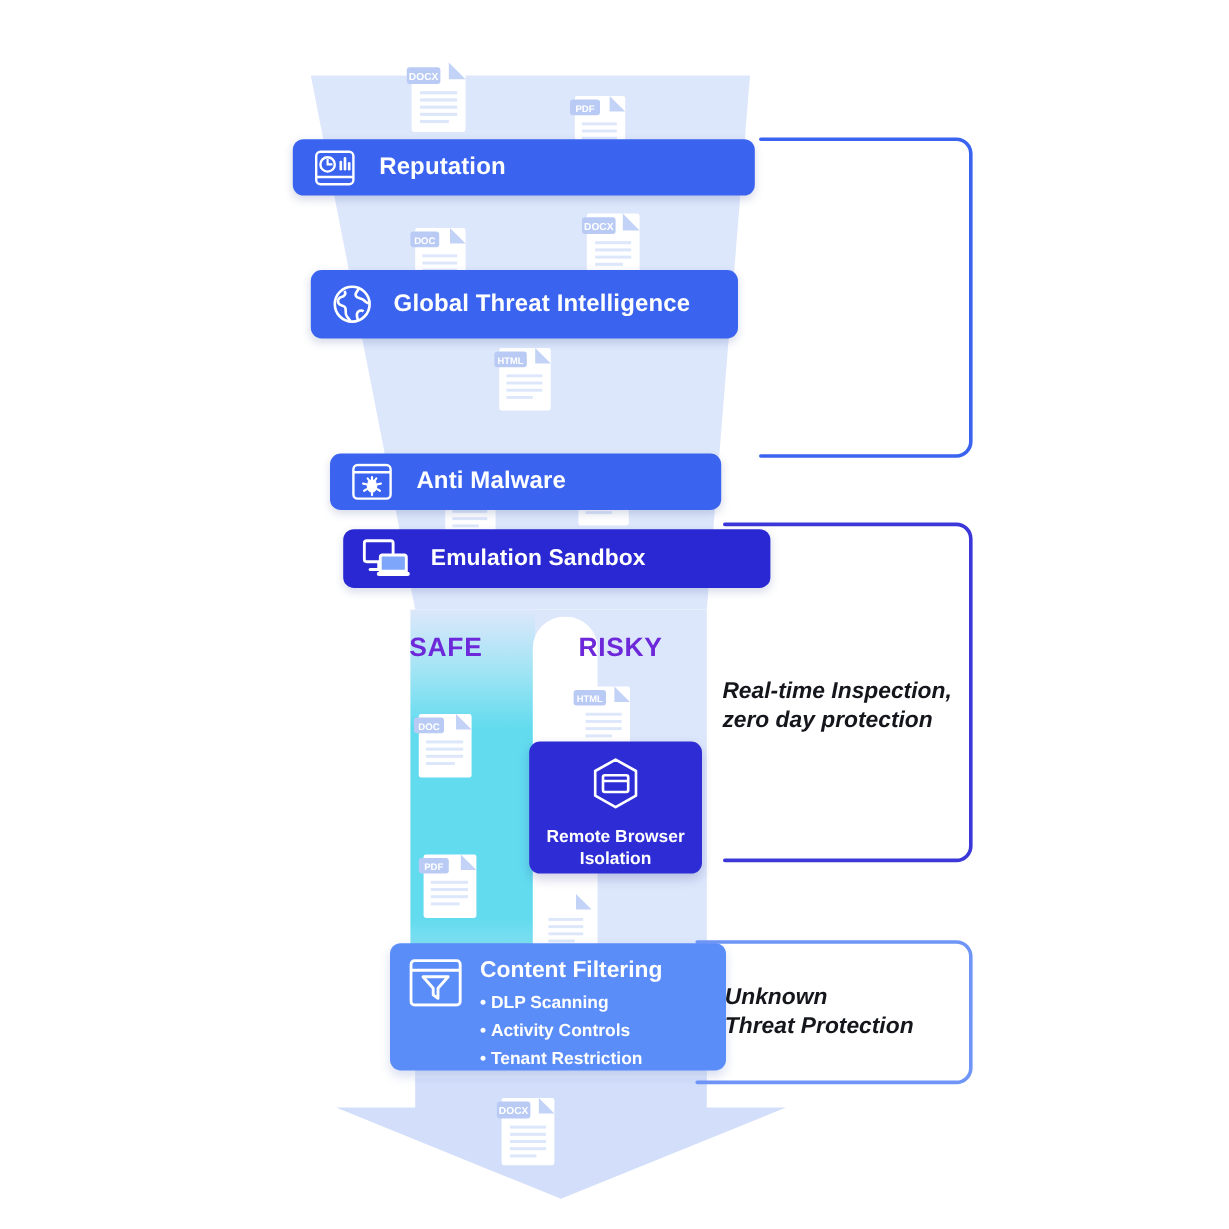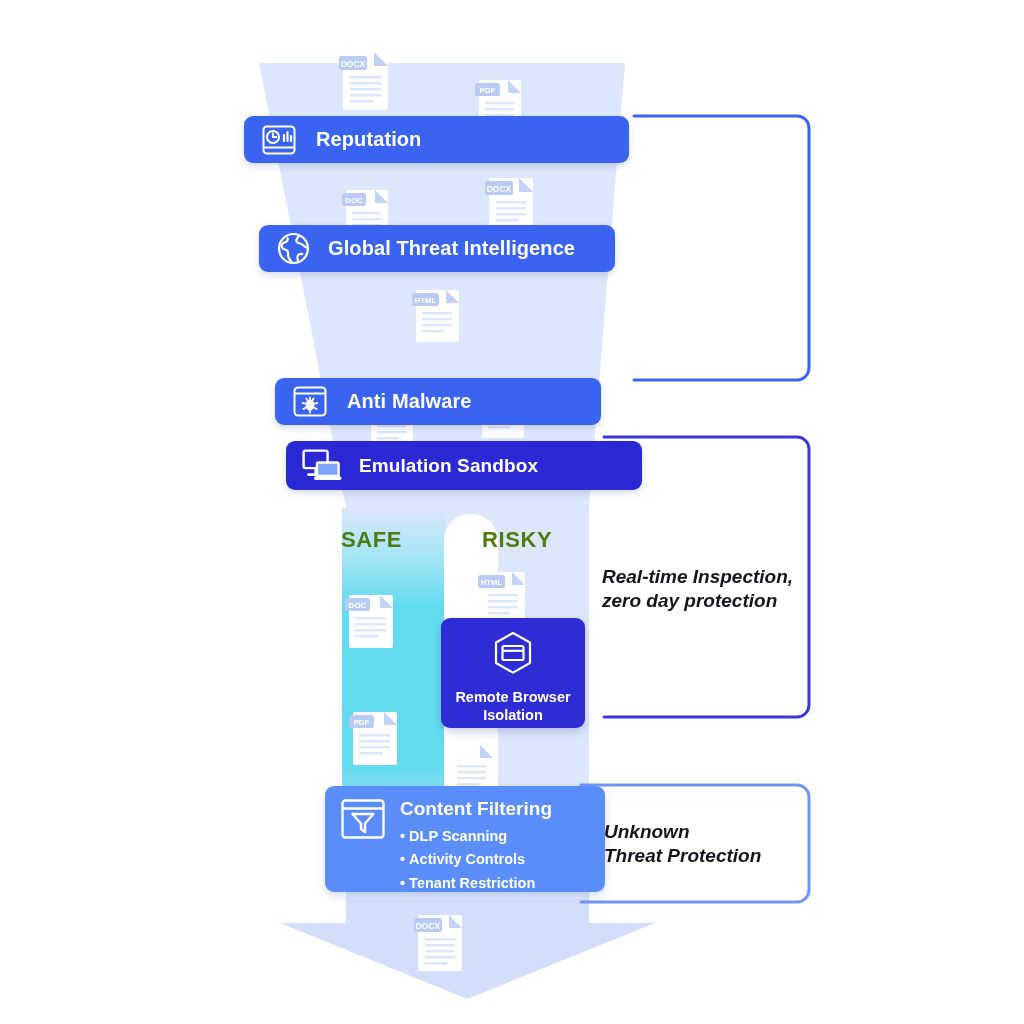--- a/index.html
+++ b/index.html
@@ -30,21 +30,21 @@
   .band .blabel{
     font-weight:bold;
     letter-spacing:.1px;
     white-space:nowrap;
   }
 
   #band-reputation{left:228px;top:116px;width:385px;height:47px;background:#3a63ef;}
   #band-reputation .bicon{margin-left:18px;}
   #band-reputation .blabel{font-size:20px;margin-left:20px;}
 
-  #band-gti{left:243px;top:225px;width:356px;height:47px;background:#3a63ef;}
+  #band-gti{left:243px;top:225px;width:356px;height:57px;background:#3a63ef;}
   #band-gti .bicon{margin-left:18px;}
   #band-gti .blabel{font-size:20px;margin-left:18px;}
 
   #band-malware{left:259px;top:334px;width:326px;height:47px;background:#3a63ef;margin-top:44px;}
   #band-malware .bicon{margin-left:18px;}
   #band-malware .blabel{font-size:20px;margin-left:20px;}
 
   #band-sandbox{left:270px;top:441px;width:356px;height:49px;background:#2a28d2;}
   #band-sandbox .bicon{margin-left:16px;}
   #band-sandbox .blabel{font-size:19px;margin-left:17px;}
@@ -74,21 +74,21 @@
   #card-cf .cf-text{margin-left:15px;}
   #card-cf .cf-title{font-size:19px;font-weight:bold;line-height:1;margin-bottom:7px;}
   #card-cf .cf-list{list-style:none;margin:0;padding:0;}
   #card-cf .cf-list li{
     font-size:14.5px;font-weight:bold;line-height:1.62;white-space:nowrap;
   }
   #card-cf .cf-list li::before{content:"\2022\00a0";}
 
   
   .chan-label{
-    position:absolute;font-size:22px;font-weight:bold;color:#4d7c0f;
+    position:absolute;font-size:22px;font-weight:bold;color:#6d28d9;
     letter-spacing:.6px;
   }
   #label-safe{left:325px;top:527px;}
   #label-risky{left:466px;top:527px;}
 
   
   .annot{
     position:absolute;
     font-style:italic;font-weight:bold;
     font-size:19px;line-height:1.28;color:#14161c;

